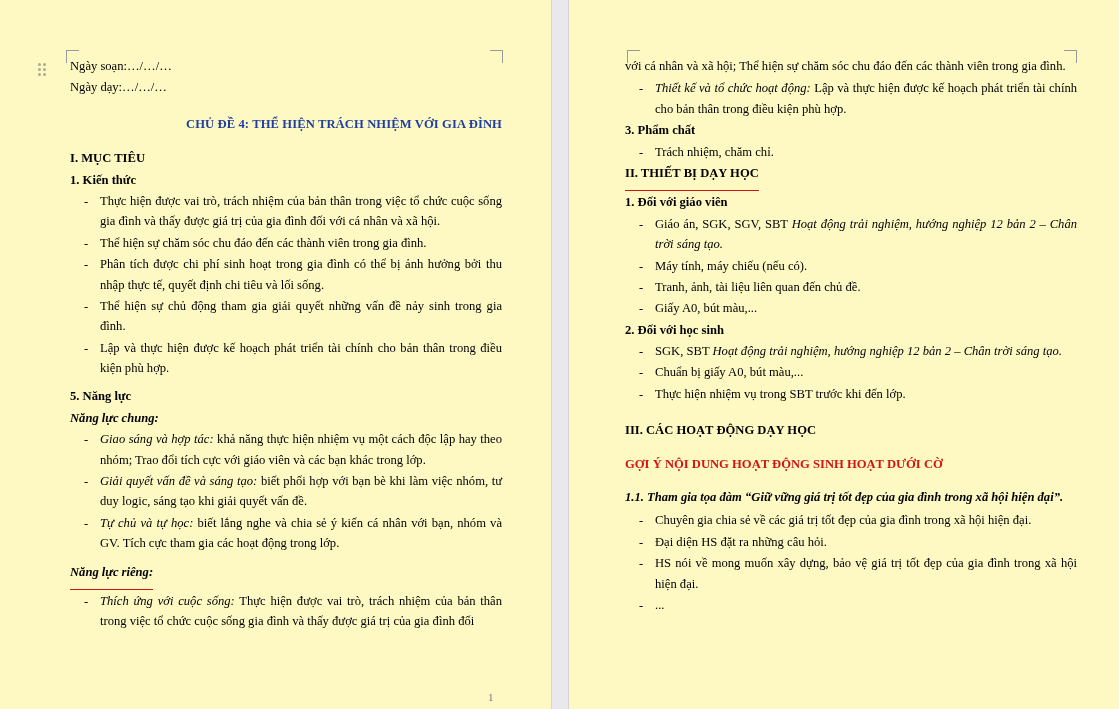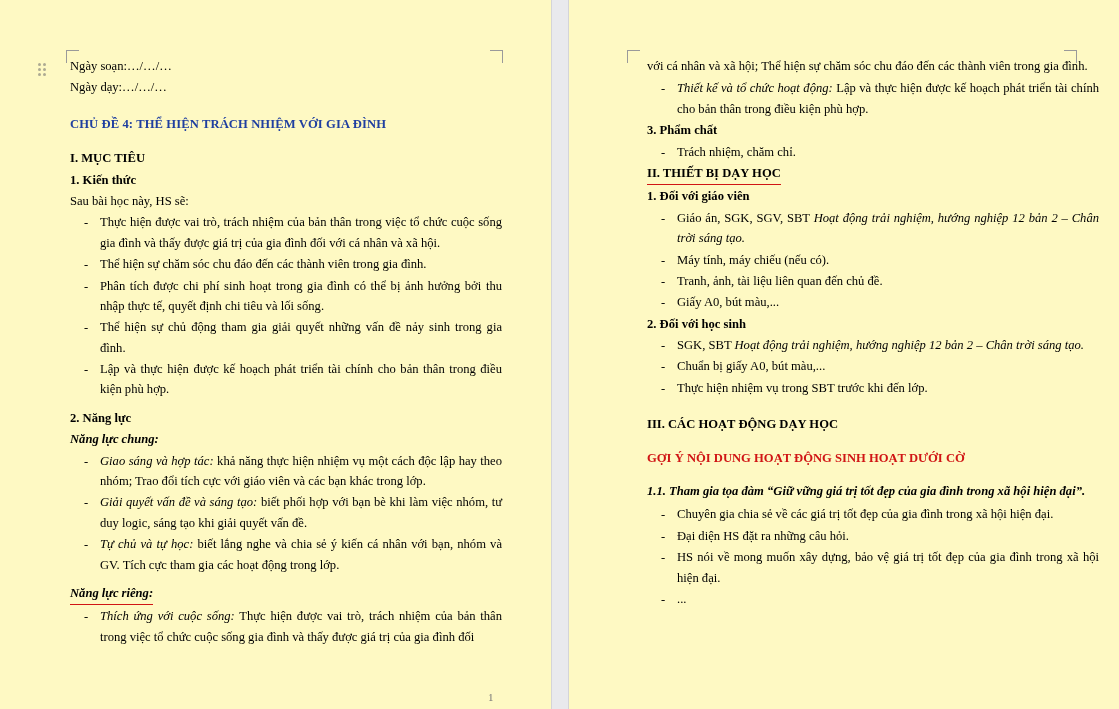--- a/index.html
+++ b/index.html
@@ -76,34 +76,34 @@
     font-size: 12.6px;
     line-height: 1.62;
     text-align: justify;
   }
   .content.left {
     left: 70px;
     top: 56px;
     width: 432px;
   }
   .content.right {
-    left: 88px;
+    left: 66px;
     top: 56px;
     width: 452px;
   }
 
   p { margin: 0 0 1px 0; }
 
   .center { }
   .bold { font-weight: bold; }
   .italic { font-style: italic; }
   .red { color: #d01515; }
 
   .heading-chu-de {
-    text-align: left;
+    text-align: right;
     font-weight: bold;
     color: #1f3fa0;
     margin: 16px 0 14px 0;
     letter-spacing: .1px;
   }
   .h-line { margin-top: 8px; }
 
   ul.dash {
     list-style: none;
     margin: 0;
@@ -118,21 +118,21 @@
   ul.dash > li::before {
     content: "-";
     position: absolute;
     left: 14px;
     top: 0;
   }
 
   .sub-red-underline {
     display: inline-block;
     border-bottom: 1.4px solid #d01515;
-    padding-bottom: 1px;
+    padding-bottom: 7px;
   }
   .spacer-md { height: 12px; }
 
   .pagenum {
     position: absolute;
     bottom: 6px;
     font-size: 11px;
     color: #777777;
   }
   .pagenum.left { left: 488px; }
@@ -156,31 +156,30 @@
     </div>
 
     <div class="content left">
       <p>Ngày soạn:…/…/…</p>
       <p>Ngày dạy:…/…/…</p>
 
       <p class="heading-chu-de">CHỦ ĐỀ 4: THỂ HIỆN TRÁCH NHIỆM VỚI GIA ĐÌNH</p>
 
       <p class="bold">I. MỤC TIÊU</p>
       <p class="bold">1. Kiến thức</p>
-      <p>Sau bài học này, HS sẽ:</p>
 
       <ul class="dash">
         <li>Thực hiện được vai trò, trách nhiệm của bản thân trong việc tổ chức cuộc sống gia đình và thấy được giá trị của gia đình đối với cá nhân và xã hội.</li>
         <li>Thể hiện sự chăm sóc chu đáo đến các thành viên trong gia đình.</li>
         <li>Phân tích được chi phí sinh hoạt trong gia đình có thể bị ảnh hưởng bởi thu nhập thực tế, quyết định chi tiêu và lối sống.</li>
         <li>Thể hiện sự chủ động tham gia giải quyết những vấn đề nảy sinh trong gia đình.</li>
         <li>Lập và thực hiện được kế hoạch phát triển tài chính cho bản thân trong điều kiện phù hợp.</li>
       </ul>
 
-      <p class="bold h-line">2. Năng lực</p>
+      <p class="bold h-line">5. Năng lực</p>
       <p class="bold italic">Năng lực chung:</p>
 
       <ul class="dash">
         <li><span class="italic">Giao sáng và hợp tác:</span><span> khả năng thực hiện nhiệm vụ một cách độc lập hay theo nhóm; Trao đổi tích cực với giáo viên và các bạn khác trong lớp.</span></li>
         <li><span class="italic">Giải quyết vấn đề và sáng tạo:</span><span> biết phối hợp với bạn bè khi làm việc nhóm, tư duy logic, sáng tạo khi giải quyết vấn đề.</span></li>
         <li><span class="italic">Tự chủ và tự học:</span><span> biết lắng nghe và chia sẻ ý kiến cá nhân với bạn, nhóm và GV. Tích cực tham gia các hoạt động trong lớp.</span></li>
       </ul>
 
       <p class="bold italic h-line"><span class="sub-red-underline">Năng lực riêng:</span></p>
 

